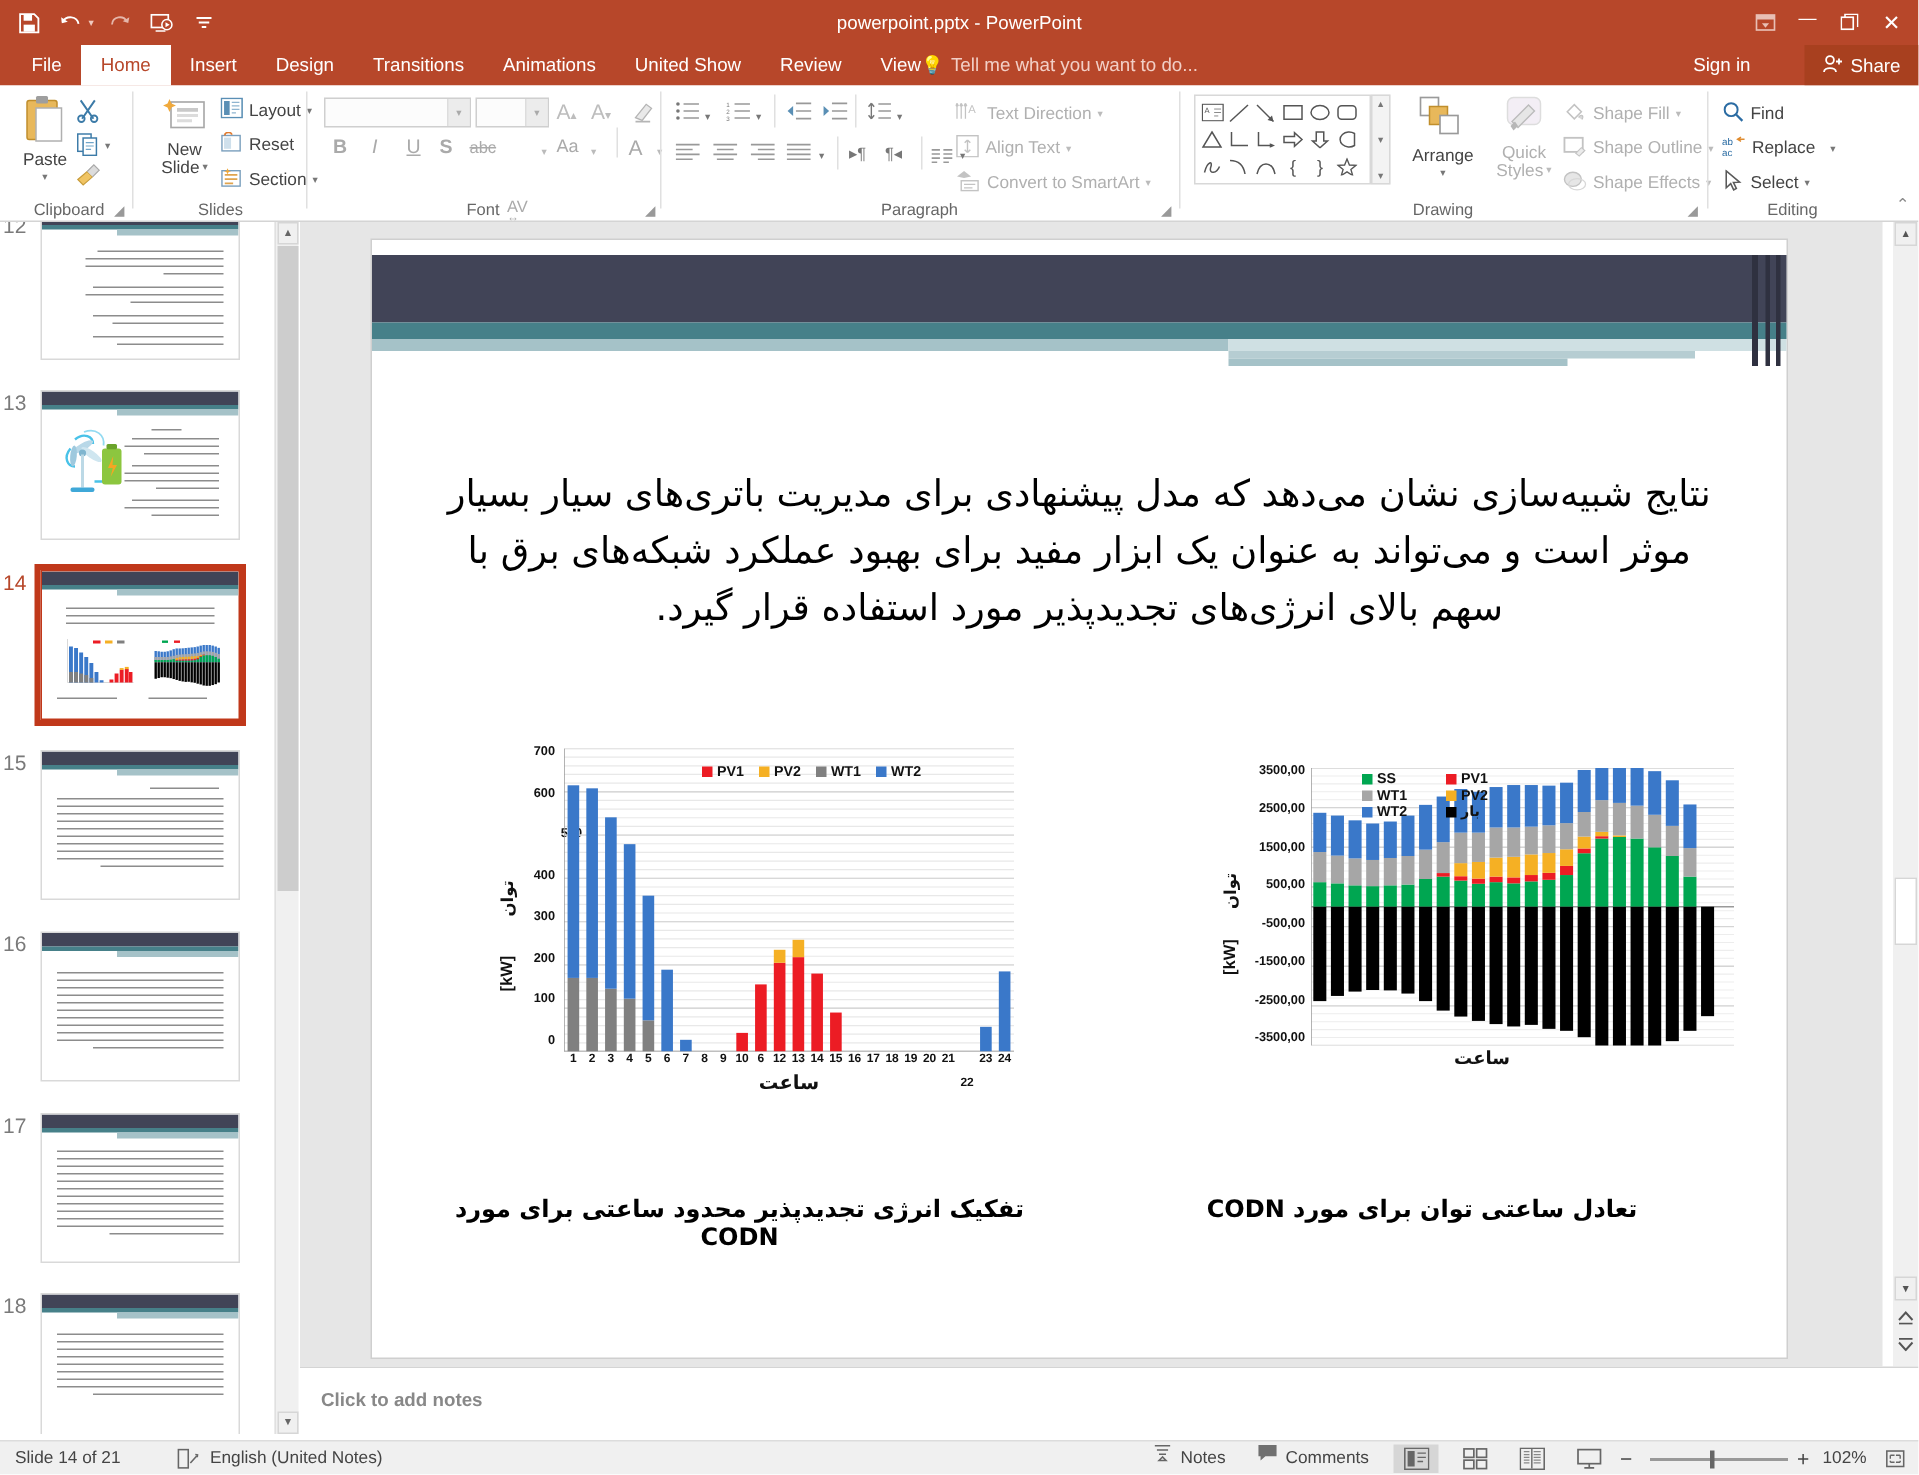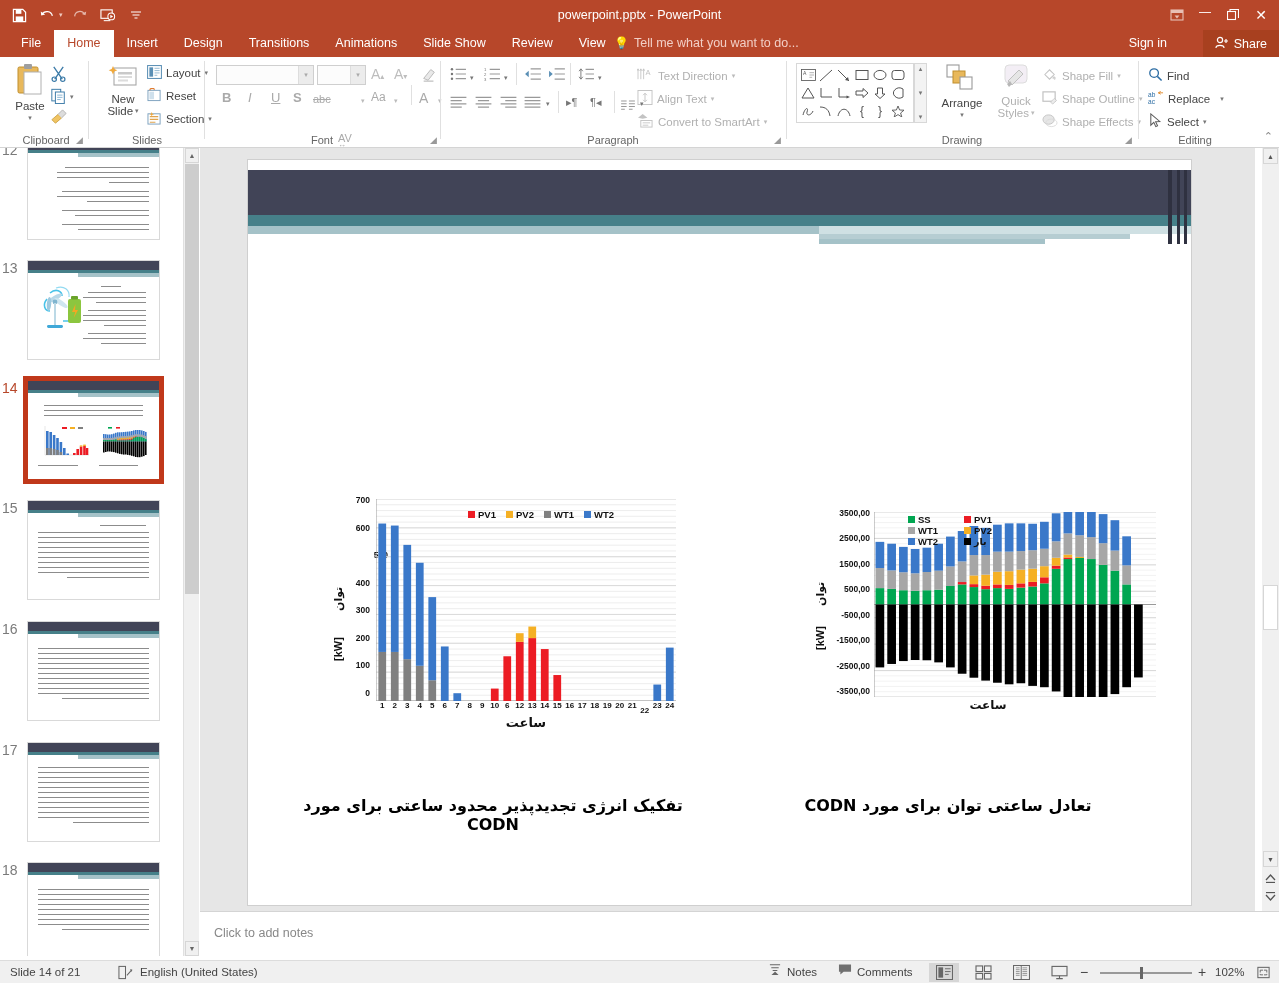--- a/index.html
+++ b/index.html
@@ -183,21 +183,21 @@
   .ticklbl-x { position: absolute; font-size: 8px; color: #111; font-weight: bold; text-align: center; }
   .legbox { position: absolute; display: flex; flex-wrap: wrap; }
   .legitem { display: flex; align-items: center; gap: 3px; font-size: 9.5px; color: #111; font-weight: bold; }
   .legsw { width: 7px; height: 7px; display: inline-block; }
 
   
   .notes {
     position: absolute; left: 200px; top: 911px; width: 1079px; height: 49px;
     background: #ffffff; border-top: 1px solid #d4d4d4;
   }
-  .notes-txt { position: absolute; left: 14px; top: 14px; font-size: 12.5px; color: #888; }
+  .notes-txt { position: absolute; left: 14px; top: 14px; font-size: 12.5px; color: #888; font-weight: bold; }
 
   .vscroll {
     position: absolute; left: 1262px; top: 148px; width: 17px; height: 763px;
     background: #f0f0f0;
   }
   .vs-btn {
     position: absolute; left: 1px; width: 15px; height: 16px; background: #f0f0f0;
     border: 1px solid #d6d6d6; display:flex; align-items:center; justify-content:center;
     font-size: 7px; color:#555;
   }
@@ -286,21 +286,21 @@
   </div>
 
   <div class="tabsrow">
     <div class="tabs">
       <div class="tab">File</div>
       <div class="tab active">Home</div>
       <div class="tab">Insert</div>
       <div class="tab">Design</div>
       <div class="tab">Transitions</div>
       <div class="tab">Animations</div>
-      <div class="tab">Slide Show</div>
+      <div class="tab">United Show</div>
       <div class="tab">Review</div>
       <div class="tab">View</div>
     </div>
     <div class="tellme">
       <span class="bulb">💡</span>
       <span>Tell me what you want to do...</span>
     </div>
     <div class="signin">Sign in</div>
     <div class="share">
       <span>
@@ -1076,20 +1076,21 @@
       <div class="sl-dark"></div>
       <div class="sl-teal"></div>
       <div class="sl-lt1"></div>
       <div class="sl-lt2"></div>
       <div class="sl-lt3"></div>
       <div class="sl-lt4"></div>
       <div class="sl-stripe" style="right:19px;width:4px;background:#2f3140;"></div>
       <div class="sl-stripe" style="right:11px;width:3px;background:#2f3140;"></div>
       <div class="sl-stripe" style="right:4px;width:3px;background:#2f3140;"></div>
 
+      <div class="slide-text">نتایج شبیه‌سازی نشان می‌دهد که مدل پیشنهادی برای مدیریت باتری‌های سیار بسیار موثر است و می‌تواند به عنوان یک ابزار مفید برای بهبود عملکرد شبکه‌های برق با سهم بالای انرژی‌های تجدیدپذیر مورد استفاده قرار گیرد.</div>
 
       <div class="chartbox" style="left:80px;top:335px;width:360px;height:260px;">
         <div class="axis-title-y" style="left:4px;top:76px;height:40px;font-family:'DejaVu Sans',sans-serif;">توان</div>
         <div class="axis-title-y" style="left:4px;top:118px;height:48px;">[kW]</div>
 
         <div class="ticklbl" style="left:12px;top:0px;width:30px;">700</div>
         <div class="ticklbl" style="left:12px;top:27.5px;width:30px;">600</div>
         <div class="ticklbl" style="left:30px;top:55px;width:30px;">500</div>
         <div class="ticklbl" style="left:12px;top:82.5px;width:30px;">400</div>
         <div class="ticklbl" style="left:12px;top:110px;width:30px;">300</div>
@@ -1202,21 +1203,21 @@
             <div class="ticklbl-x" style="left: 137.5px; width: 12.5px; top: 0px;">12</div>
             <div class="ticklbl-x" style="left: 150px; width: 12.5px; top: 0px;">13</div>
             <div class="ticklbl-x" style="left: 162.5px; width: 12.5px; top: 0px;">14</div>
             <div class="ticklbl-x" style="left: 175px; width: 12.5px; top: 0px;">15</div>
             <div class="ticklbl-x" style="left: 187.5px; width: 12.5px; top: 0px;">16</div>
             <div class="ticklbl-x" style="left: 200px; width: 12.5px; top: 0px;">17</div>
             <div class="ticklbl-x" style="left: 212.5px; width: 12.5px; top: 0px;">18</div>
             <div class="ticklbl-x" style="left: 225px; width: 12.5px; top: 0px;">19</div>
             <div class="ticklbl-x" style="left: 237.5px; width: 12.5px; top: 0px;">20</div>
             <div class="ticklbl-x" style="left: 250px; width: 12.5px; top: 0px;">21</div>
-            <div class="ticklbl-x" style="left: 262.5px; width: 12.5px; top: 5px;">22</div>
+            <div class="ticklbl-x" style="left: 262.5px; width: 12.5px; top: 16px;">22</div>
             <div class="ticklbl-x" style="left: 275px; width: 12.5px; top: 0px;">23</div>
             <div class="ticklbl-x" style="left: 287.5px; width: 12.5px; top: 0px;">24</div>
           </div>
         <div class="axis-title-x" style="left:48px;top:220px;width:300px;font-family:'DejaVu Sans',sans-serif;font-size:13px;">ساعت</div>
       </div>
 
       <div class="chartbox" style="left:560px;top:348px;width:360px;height:245px;">
         <div class="axis-title-y" style="left:6px;top:62px;height:36px;font-family:'DejaVu Sans',sans-serif;">توان</div>
         <div class="axis-title-y" style="left:6px;top:98px;height:44px;">[kW]</div>
 
@@ -1445,21 +1446,21 @@
   </div>
 
   <div class="status">
     <div class="st-item" style="left:10px;">Slide 14 of 21</div>
     <div class="st-item" style="left:118px;">
       <svg width="15" height="15" viewBox="0 0 16 16">
           <rect x="1" y="1.5" width="7" height="13" fill="none" stroke="#666" stroke-width="1.1"></rect>
           <path d="M9.5 11 L14 6 M13 5 L14.6 5.2 L14.4 6.8" stroke="#666" stroke-width="1.1" fill="none"></path>
         </svg>
     </div>
-    <div class="st-item" style="left:140px;">English (United States)</div>
+    <div class="st-item" style="left:140px;">English (United Notes)</div>
 
     <div class="st-item" style="left:768px;">
       <span>
         <svg width="14" height="13" viewBox="0 0 15 14">
             <path d="M2 2h11M3.5 5h8M5 8h5M7.5 10 L5 12.5 h5 Z" stroke="#666" stroke-width="1.1" fill="none"></path>
           </svg>
       </span>
       <span>Notes</span>
     </div>
     <div class="st-item" style="left:838px;">

